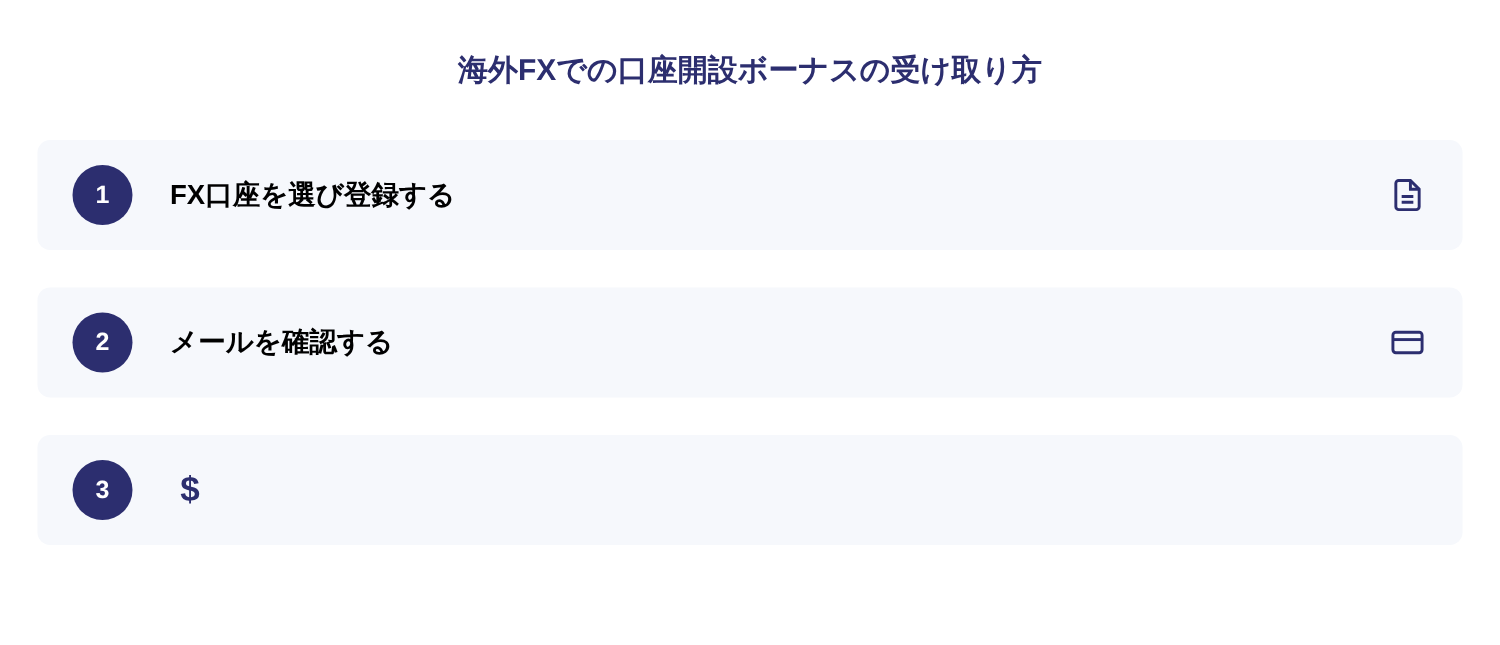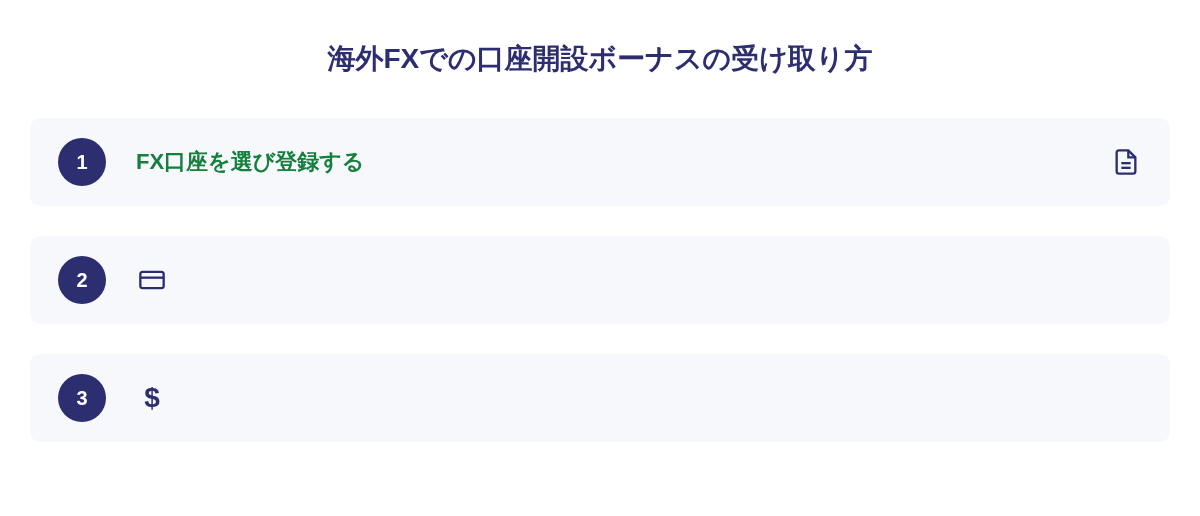--- a/index.html
+++ b/index.html
@@ -9,21 +9,21 @@
     }
     body {
       font-family: -apple-system, BlinkMacSystemFont, "Hiragino Sans", "Hiragino Kaku Gothic ProN", Meiryo, sans-serif;
       background: #ffffff;
       padding: 40px 30px;
       width: 1200px;
     }
     .title {
       text-align: center;
       color: #2c2e6f;
-      font-size: 28px;
+      font-size: 24px;
       font-weight: 700;
       margin-bottom: 40px;
     }
     .steps {
       display: flex;
       flex-direction: column;
       gap: 30px;
     }
     .step {
       display: flex;
@@ -41,21 +41,21 @@
       color: #ffffff;
       display: flex;
       align-items: center;
       justify-content: center;
       font-size: 20px;
       font-weight: 600;
       flex-shrink: 0;
     }
     .step-label {
       flex: 1;
-      color: #15803d;
+      color: #000000;
       font-size: 22px;
       font-weight: 700;
     }
     .step-icon {
       width: 32px;
       height: 32px;
       display: flex;
       align-items: center;
       justify-content: center;
       flex-shrink: 0;
@@ -88,20 +88,21 @@
         <path d="M14 2H6a2 2 0 0 0-2 2v16a2 2 0 0 0 2 2h12a2 2 0 0 0 2-2V8z"></path>
         <polyline points="14 2 14 8 20 8"></polyline>
         <line x1="8" y1="13" x2="16" y2="13"></line>
         <line x1="8" y1="17" x2="16" y2="17"></line>
       </svg>
     </div>
   </div>
 
   <div class="step">
     <div class="step-number">2</div>
+    <div class="step-label">メールを確認する</div>
     <div class="step-icon">
       <svg viewBox="0 0 24 24">
         <rect x="2" y="5" width="20" height="14" rx="2" ry="2"></rect>
         <line x1="2" y1="10" x2="22" y2="10"></line>
       </svg>
     </div>
   </div>
 
   <div class="step">
     <div class="step-number">3</div>

